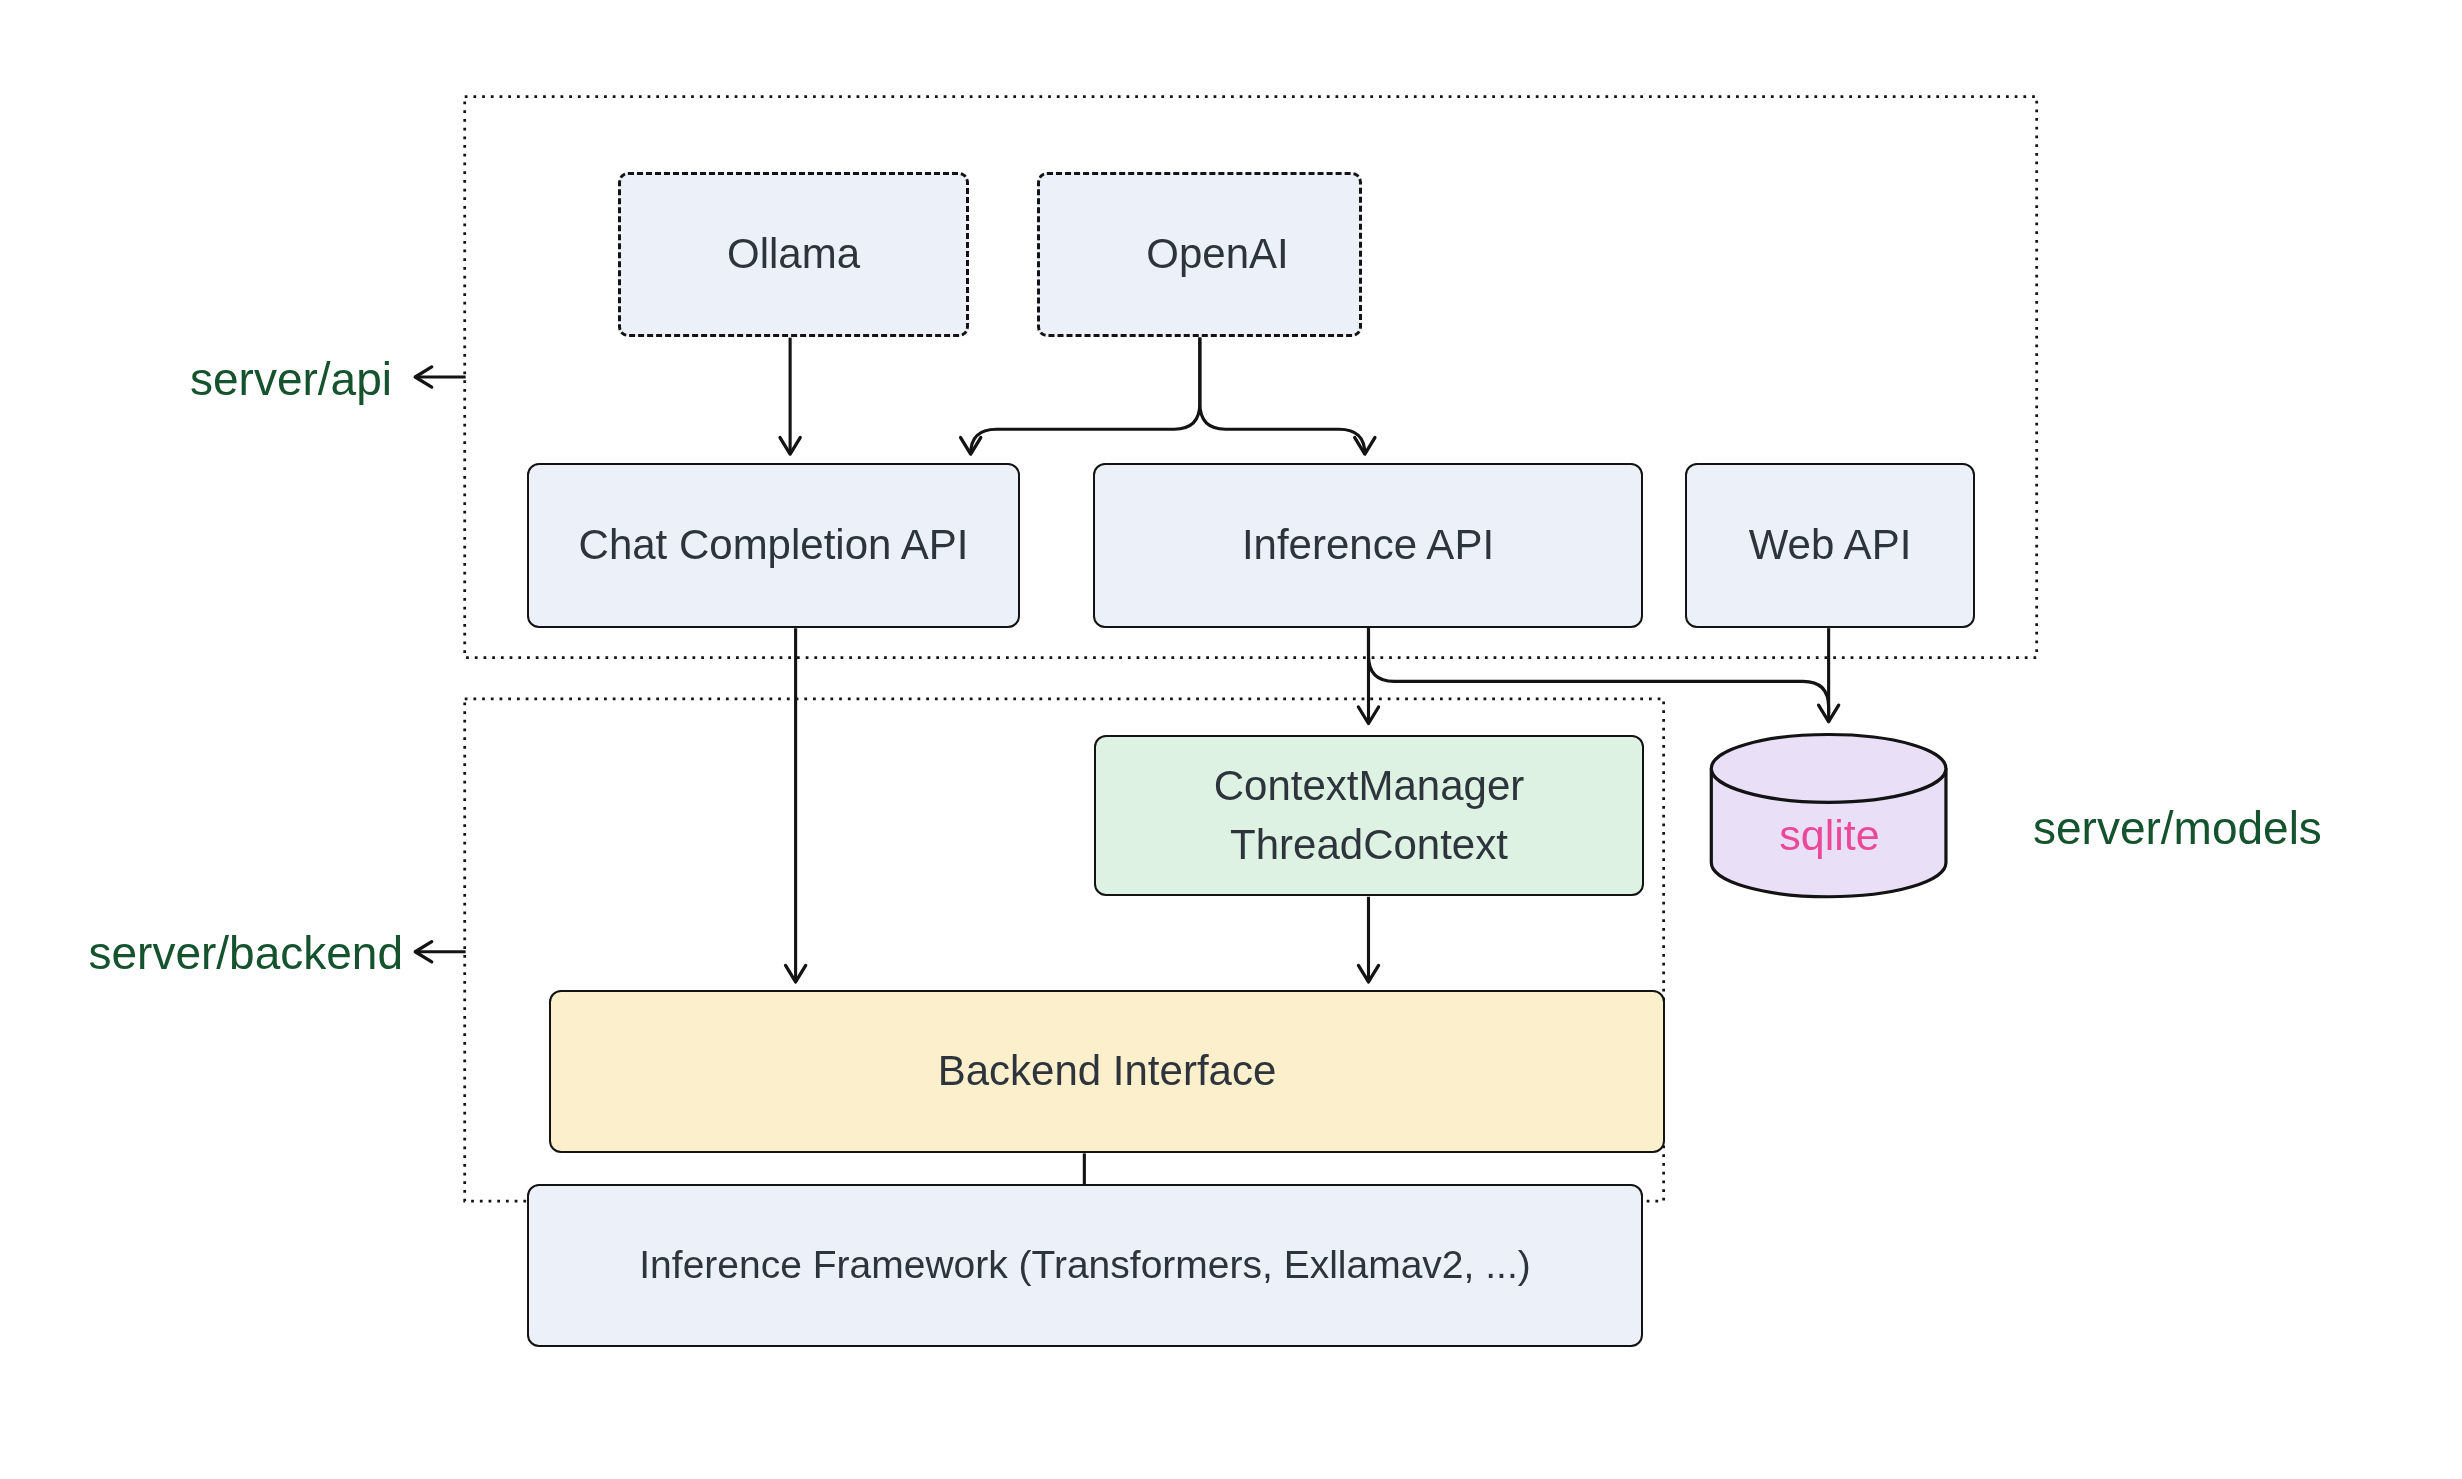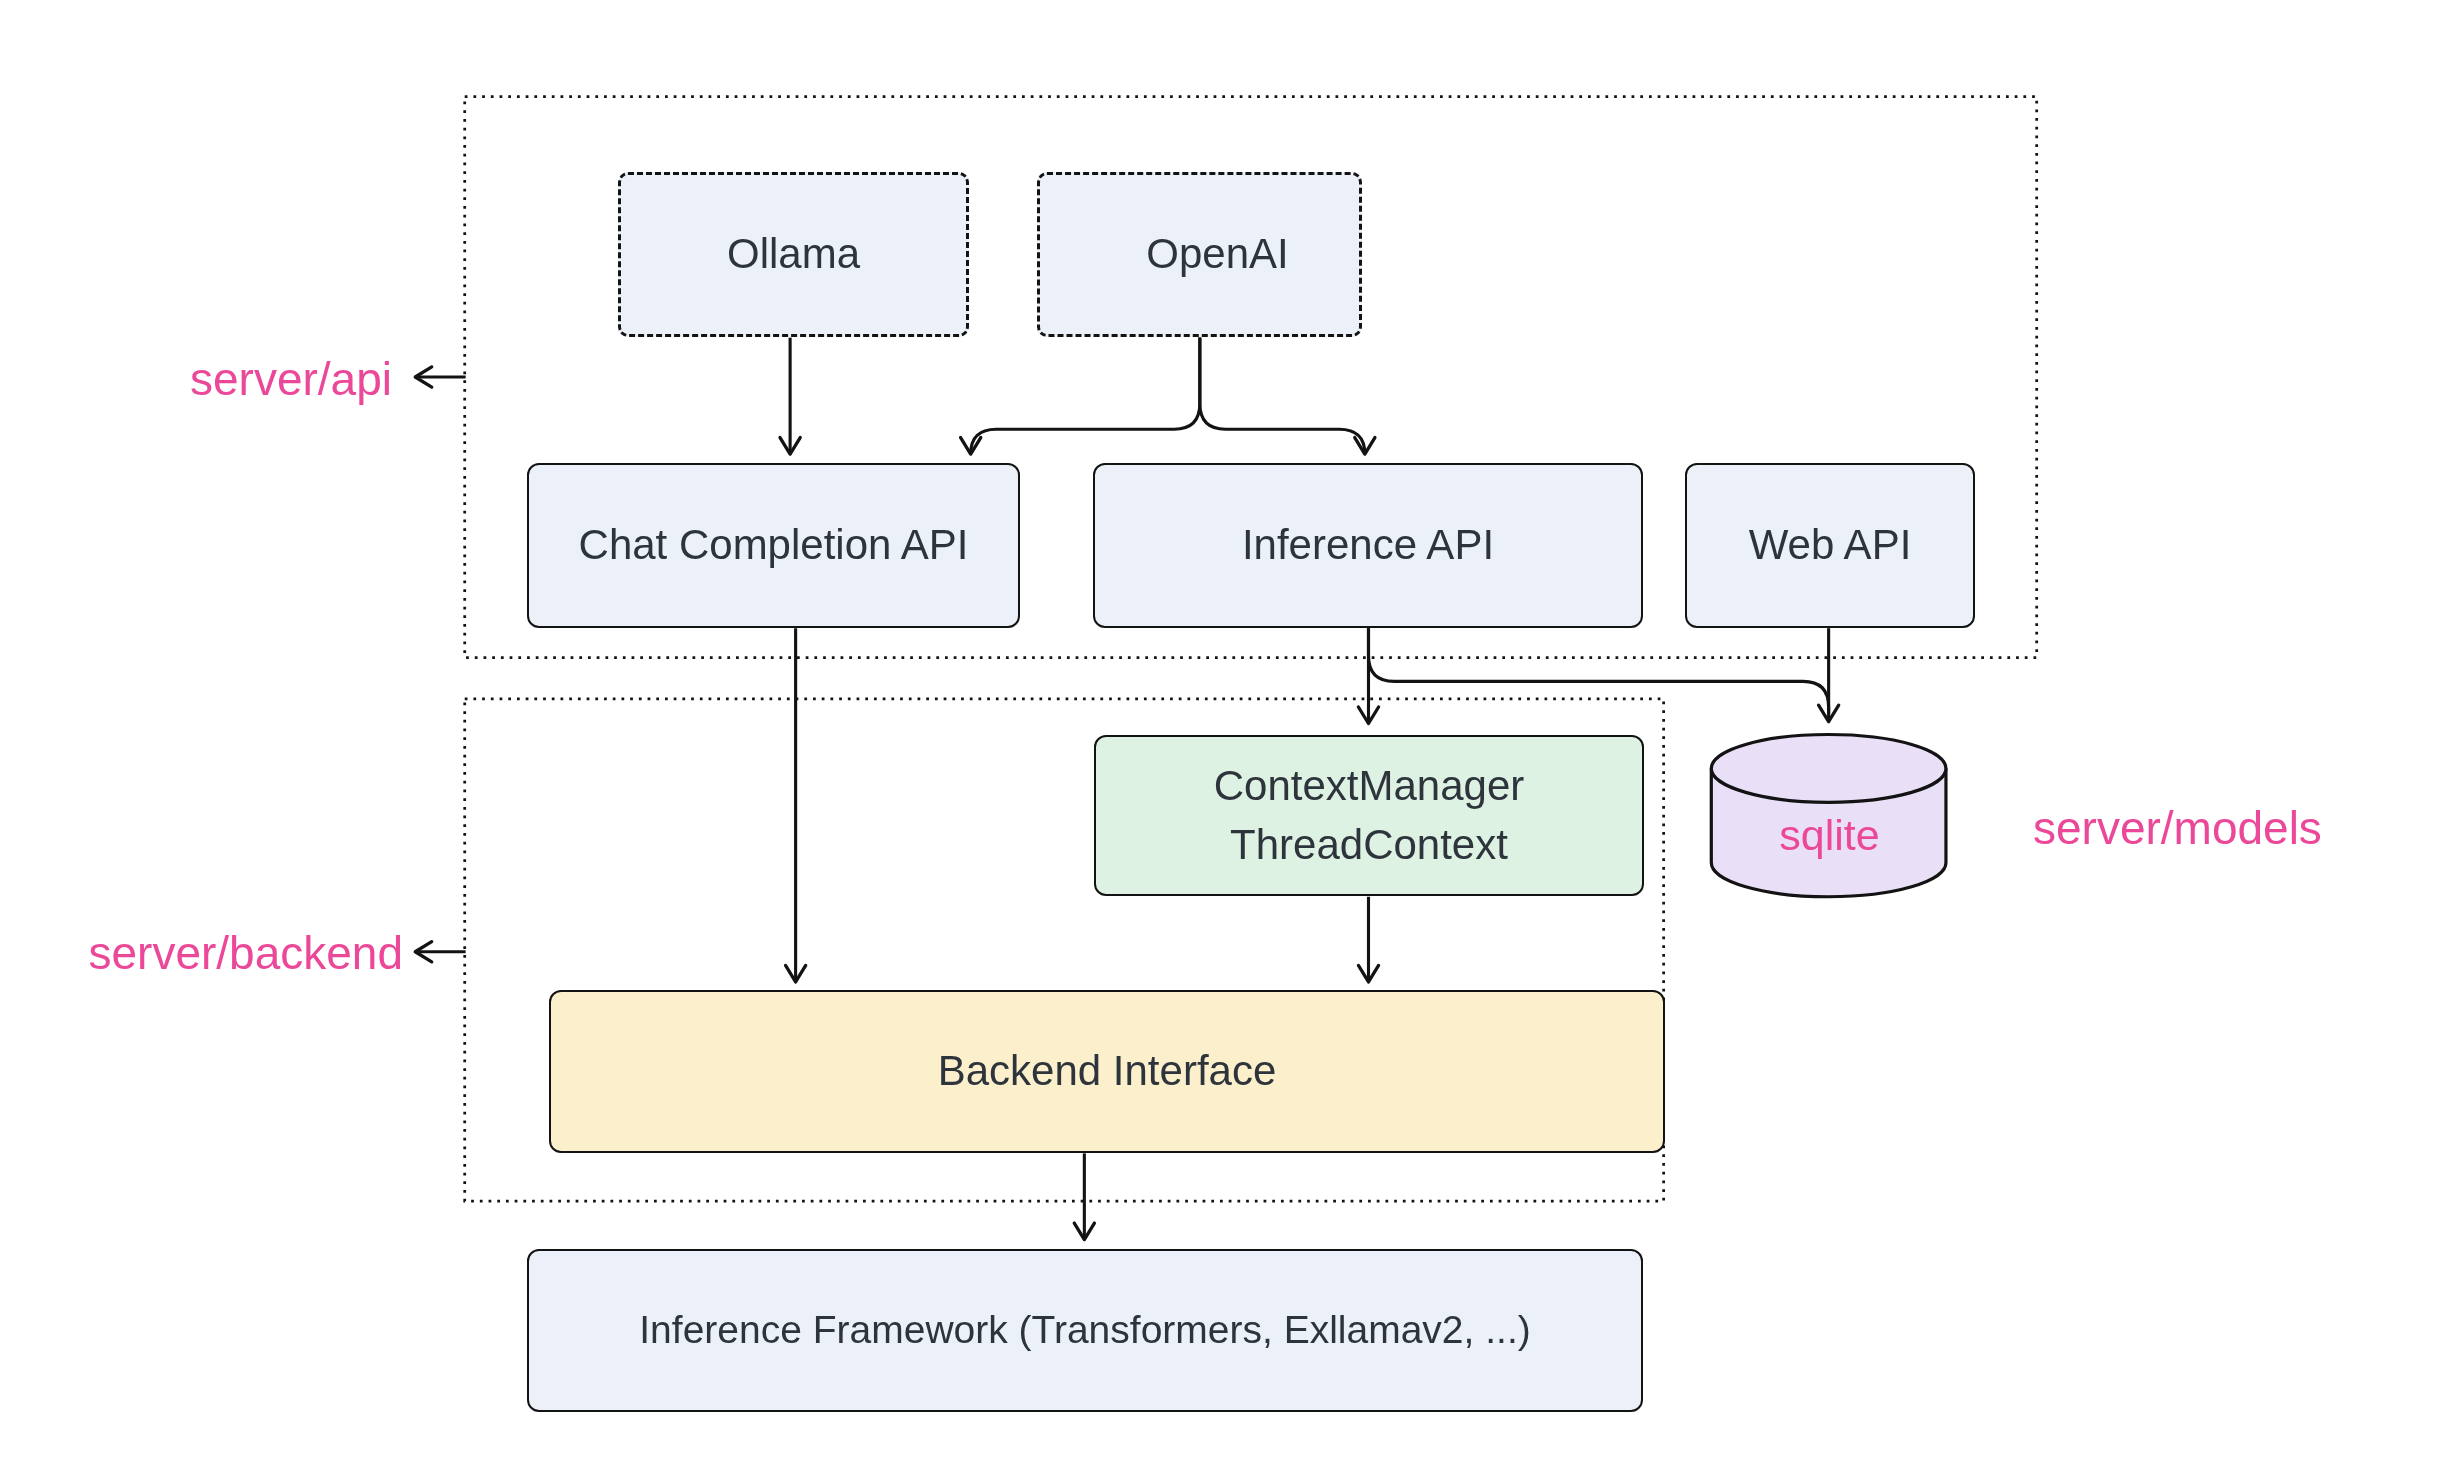--- a/index.html
+++ b/index.html
@@ -42,21 +42,21 @@
     border: 3.7px dashed #131313;
     border-radius: 10px;
   }
   .node.green  { background: #ddf2e2; }
   .node.yellow { background: #fcefcb; }
   .node.small-text { font-size: 39px; }
   .section-label {
     position: absolute;
     font-size: 46px;
     line-height: 1;
-    color: #ec4899;
+    color: #14532d;
     white-space: nowrap;
   }
   .right-align { text-align: right; }
   .cyl-label {
     position: absolute;
     display: flex;
     align-items: center;
     justify-content: center;
     font-size: 43px;
     color: #ec4899;
@@ -113,21 +113,21 @@
     <span>Web API</span>
   </div>
 
   <div class="node green" style="left:1094px; top:735px; width:550px; height:161px; line-height:1.4;">
     <span>ContextManager</span>
     <span>ThreadContext</span>
   </div>
   <div class="node yellow" style="left:527px; top:990px; width:1116px; height:163px;margin-left:22px;">
     <span>Backend Interface</span>
   </div>
-  <div class="node small-text" style="left:527px; top:1249px; width:1116px; height:163px;">
+  <div class="node small-text" style="left:527px; top:1184px; width:1116px; height:163px;">
     <span>Inference Framework (Transformers, Exllamav2, ...)</span>
   </div>
 
   <div class="cyl-label" style="left:1712px; top:785px; width:235px; height:101px;">sqlite</div>
 
   <div class="section-label right-align" style="left:0px; top:356px; width:392px;">
     <span>server/api</span>
   </div>
   <div class="section-label right-align" style="left:0px; top:930px; width:403px;">
     <span>server/backend</span>

